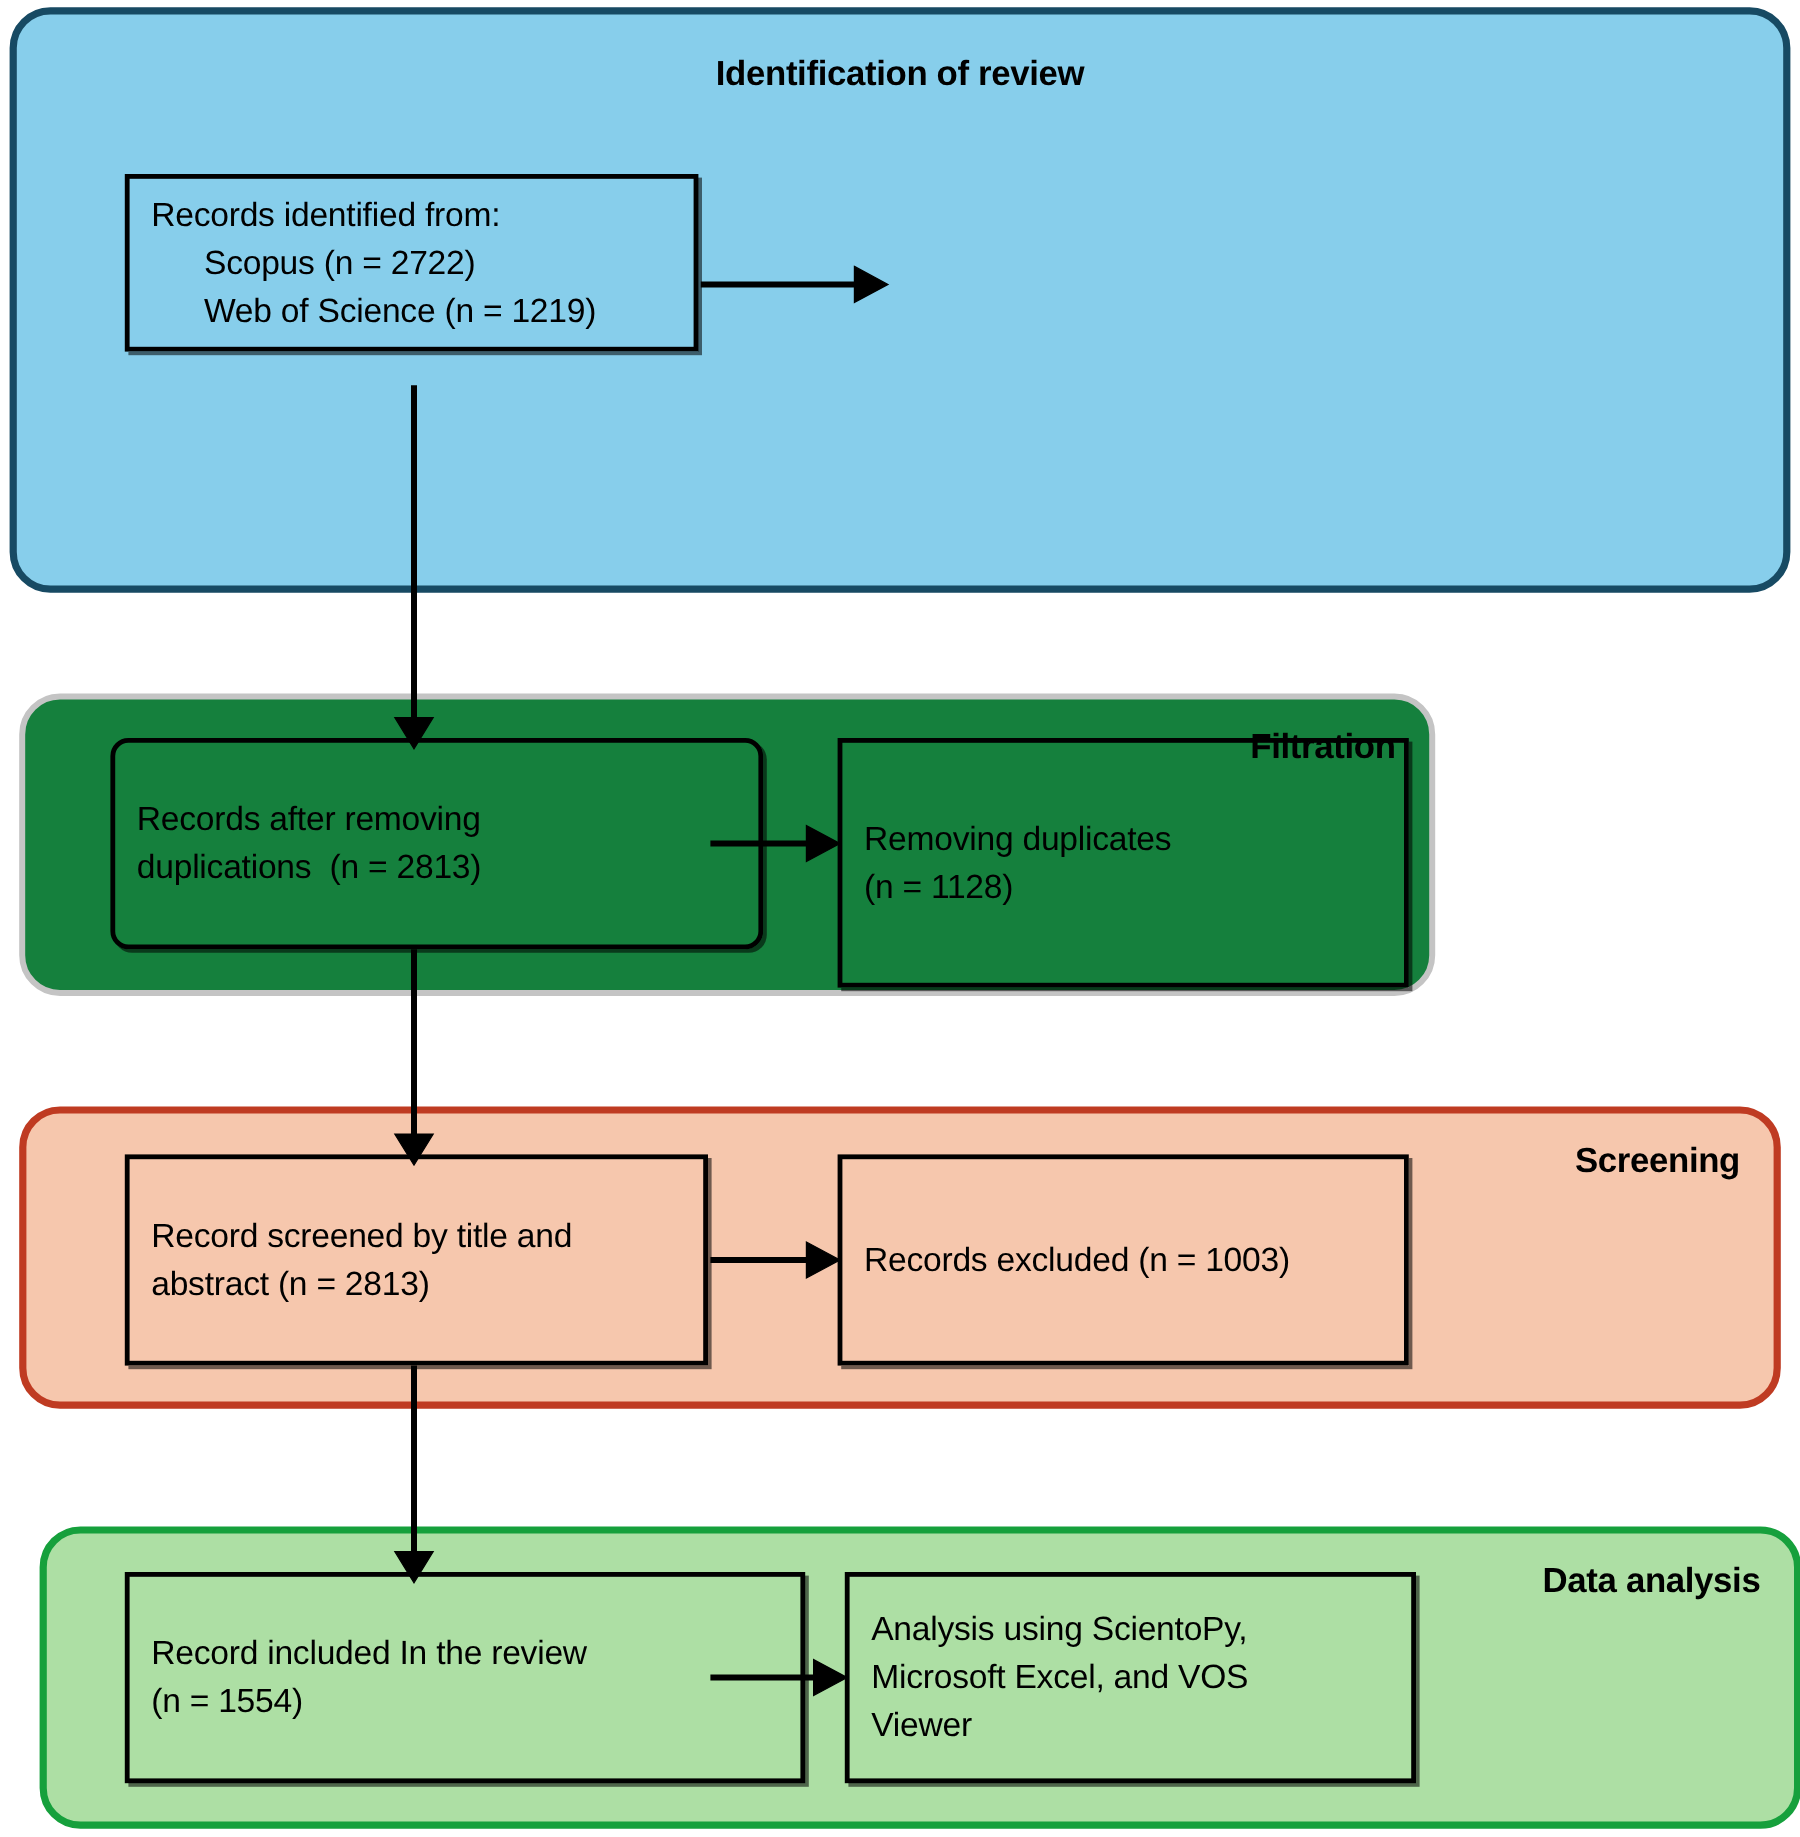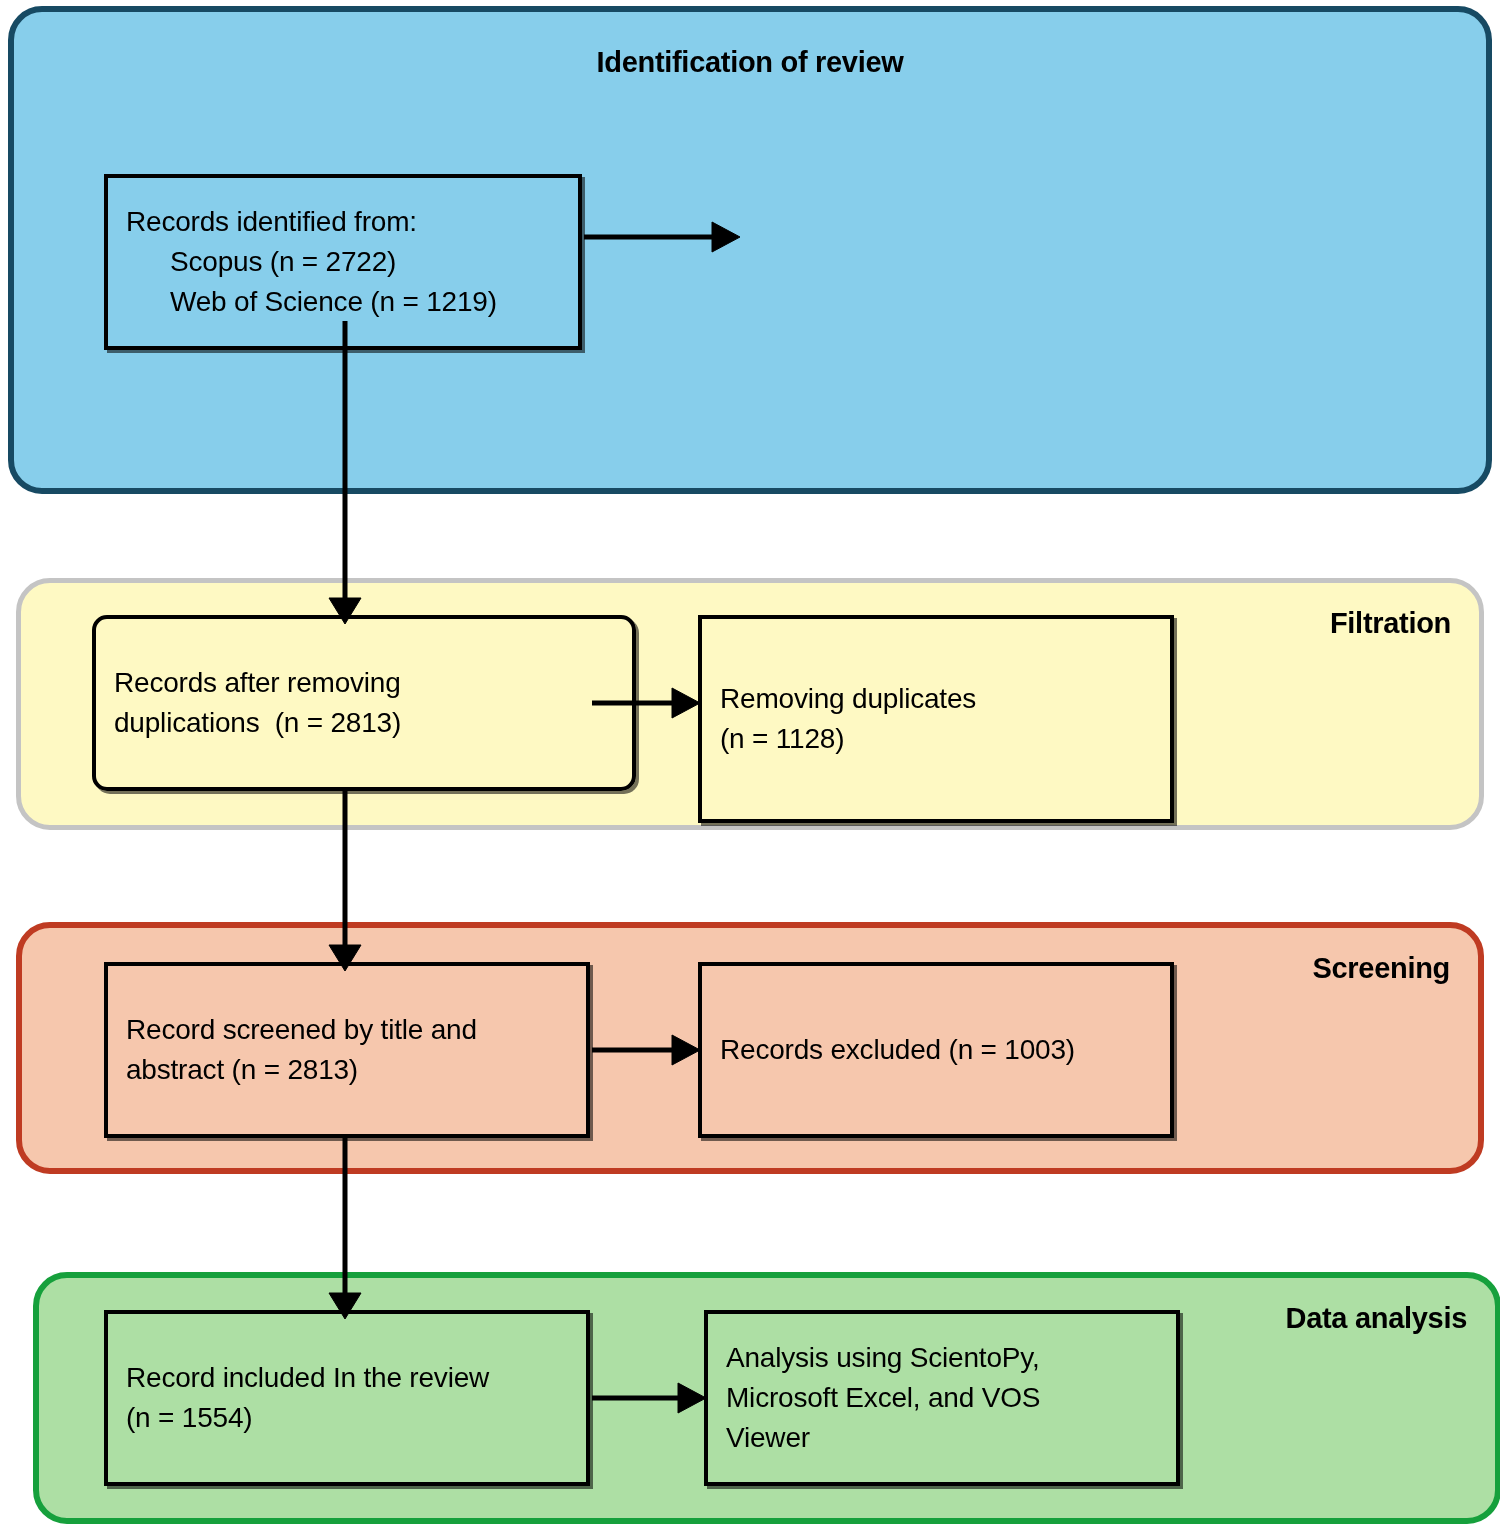--- a/index.html
+++ b/index.html
@@ -27,22 +27,22 @@
     border-radius: 34px;
   }
   .panel-identification {
     left: 8px;  top: 6px;
     width: 1484px; height: 488px;
     background: #87ceeb;
     border: 6px solid #174a63;
   }
   .panel-filtration {
     left: 16px; top: 578px;
-    width: 1468px; height: 252px;
-    background: #fef9c3;
+    width: 1180px; height: 252px;
+    background: #15803d;
     border: 5px solid #c4c4c4;
     text-decoration: underline;
   }
   .panel-screening {
     left: 16px; top: 922px;
     width: 1468px; height: 252px;
     background: #f6c7ad;
     border: 6px solid #bf3b22;
   }
   .panel-analysis {
@@ -85,27 +85,27 @@
     font-size: 28px;
     line-height: 1.42;
     padding: 0 18px;
     white-space: pre-wrap;
     letter-spacing: -0.2px;
   }
   .box-text .indent { padding-left: 44px; display: inline-block; }
   .box-text em { font-style: italic; }
 
   
-  #box-identified  { left: 104px;  top: 145px;  width: 478px;  height: 176px; margin-top: 29px; }
+  #box-identified  { left: 104px;  top: 145px;  width: 478px;  height: 148px; }
   #box-removed     { left: 728px;  top: 112px;  width: 634px;  height: 252px; }
   #box-afterdup    { left: 92px;  top: 615px;  width: 544px;  height: 176px; border-radius: 15px; }
   #box-dupremoved  { left: 698px;  top: 615px;  width: 476px;  height: 208px; }
   #box-screened    { left: 104px;  top: 962px;  width: 486px;  height: 176px; }
   #box-excluded    { left: 698px;  top: 962px;  width: 476px;  height: 176px; }
-  #box-included    { left: 104px;  top: 1310px; width: 486px;  height: 176px; }
+  #box-included    { left: 104px;  top: 1310px; width: 567px;  height: 176px; }
   #box-analysis    { left: 704px;  top: 1310px; width: 476px;  height: 176px; }
 
   
   #connectors {
     position: absolute;
     left: 0; top: 0;
     width: 1500px; height: 1531px;
     pointer-events: none;
   }
   #connectors line, #connectors polygon, #connectors path {

